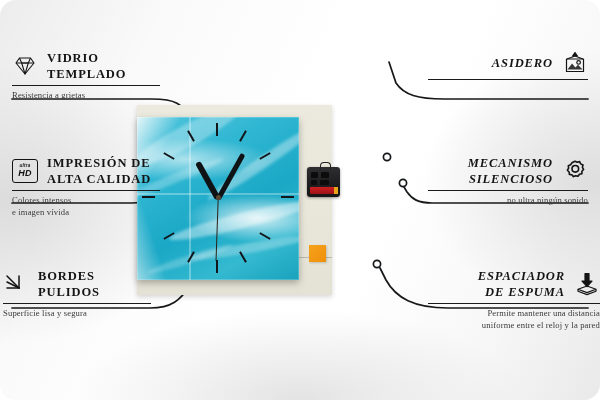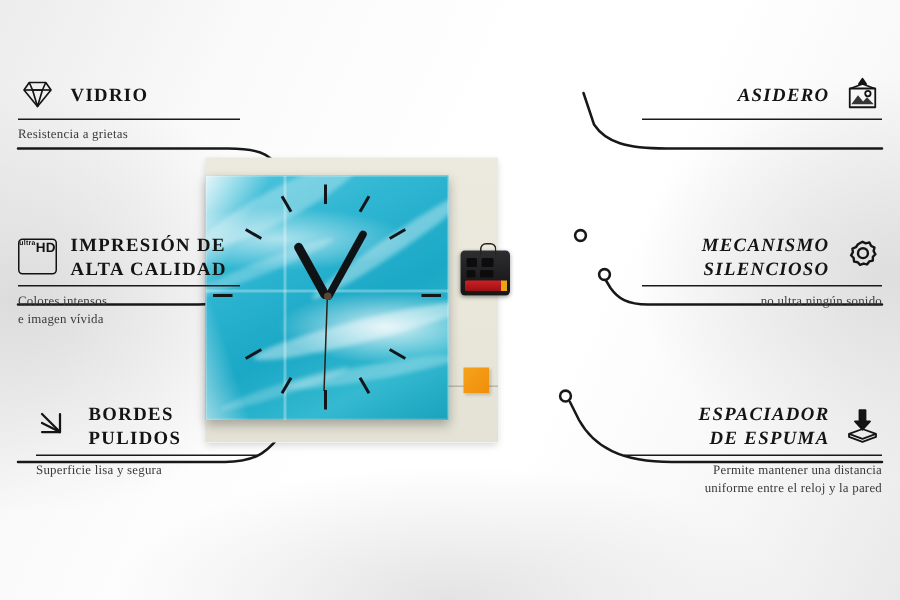--- a/index.html
+++ b/index.html
@@ -8,20 +8,21 @@
     font-family:"Liberation Serif",serif;
     background:#ffffff;
   }
   .stage{
     position:relative;width:600px;height:400px;overflow:hidden;
     background:
       radial-gradient(ellipse 260px 200px at 2% 50%, #dcdcdc 0%, rgba(220,220,220,0) 72%),
       radial-gradient(ellipse 240px 190px at 99% 46%, #dedede 0%, rgba(222,222,222,0) 70%),
       radial-gradient(ellipse 300px 120px at 50% 100%, #e3e3e3 0%, rgba(227,227,227,0) 75%),
       linear-gradient(115deg,#ececec 0%,#fafafa 22%,#ffffff 46%,#ffffff 62%,#f7f7f7 82%,#e9e9e9 100%);
+    border-radius: 16px;
   }
   .svg-layer{position:absolute;left:0;top:0;width:600px;height:400px;}
 
   
   .photo{
     position:absolute;left:137px;top:105px;width:195px;height:190px;
     background:linear-gradient(180deg,#eceade 0%,#e9e7da 55%,#e4e2d5 100%);
     box-shadow:0 2px 5px rgba(0,0,0,.16);
   }
   .wall-line{position:absolute;left:0;right:0;top:152px;height:1px;background:rgba(150,148,136,.55);}
@@ -83,22 +84,22 @@
   .feat.left .head{justify-content:flex-start;}
   .feat.left .titles{text-align:left;}
   .feat.right .head{justify-content:flex-end;flex-direction:row;font-style:italic;}
   .feat.right .titles{text-align:right;}
   .feat.right .desc{text-align:right;}
   .ico{width:26px;height:26px;flex:0 0 26px;display:block;}
   .ico svg{display:block;width:26px;height:26px;}
 
   .hd-badge{
     width:24px;height:22px;border:1.6px solid #121212;border-radius:3px;
-    display:flex;flex-direction:row;align-items:flex-start;justify-content:center;
-    line-height:1;flex:0 0 24px;
+    display:flex;flex-direction:column;align-items:center;justify-content:center;
+    line-height:1;flex:0 0 24px;font-style:italic;
   }
   .hd-badge .u{font-family:"Liberation Sans",sans-serif;font-size:4.6px;font-weight:700;letter-spacing:.2px;color:#121212;}
   .hd-badge .h{font-family:"Liberation Sans",sans-serif;font-size:9px;font-weight:700;letter-spacing:.2px;color:#121212;margin-top:.5px;}
 </style>
 </head>
 <body>
 
 <div class="stage">
 
   <svg class="svg-layer" viewBox="0 0 600 400">
@@ -172,20 +173,21 @@
             <g fill="none" stroke="#141414" stroke-width="1.1" stroke-linejoin="round">
           <path d="M4 10 L13 21 L22 10 L18.5 5 L7.5 5 Z"></path>
               <path d="M4 10 H22"></path>
           <path d="M7.5 5 L9.7 10 L13 21 L16.3 10 L18.5 5"></path>
               <path d="M9.7 10 H16.3"></path>
         </g>
           </svg>
       </span>
       <div class="titles">
         <div>VIDRIO</div>
+        <div>TEMPLADO</div>
       </div>
     </div>
     <div class="rule"></div>
     <div class="desc">
       <div>Resistencia a grietas</div>
     </div>
   </div>
 
   <div class="feat left" style="left:12px;top:155px;width:148px">
     <div class="head">
@@ -198,21 +200,21 @@
         <div>ALTA CALIDAD</div>
       </div>
     </div>
     <div class="rule"></div>
     <div class="desc">
       <div>Colores intensos</div>
       <div>e imagen vívida</div>
     </div>
   </div>
 
-  <div class="feat left" style="left:24px;top:268px;width:148px">
+  <div class="feat left" style="left:3px;top:268px;width:148px">
     <div class="head">
       <span class="ico">
         <svg viewBox="0 0 26 26">
             <g fill="none" stroke="#141414" stroke-width="1.5" stroke-linecap="round">
           <path d="M4 5 L16 17"></path>
               <path d="M4 11 L16 17"></path>
               <path d="M4 17 L16 17"></path>
           <path d="M16 17 L16 5"></path>
         </g>
           </svg>
@@ -265,21 +267,21 @@
         </g>
           </svg>
       </span>
     </div>
     <div class="rule"></div>
     <div class="desc">
       <div>no ultra ningún sonido</div>
     </div>
   </div>
 
-  <div class="feat right" style="right:12px;top:268px;width:172px">
+  <div class="feat right" style="right:0;top:268px;width:172px">
     <div class="head">
       <div class="titles">
         <div>ESPACIADOR</div>
         <div>DE ESPUMA</div>
       </div>
       <span class="ico">
         <svg viewBox="0 0 26 26">
             <g fill="none" stroke="#141414" stroke-width="1.2" stroke-linejoin="round">
           <path d="M11 2.5 H15 V10 H18 L13 15.5 L8 10 H11 Z" fill="#141414"></path>
           <path d="M13 15 L22 18.3 L13 21.6 L4 18.3 Z"></path>

